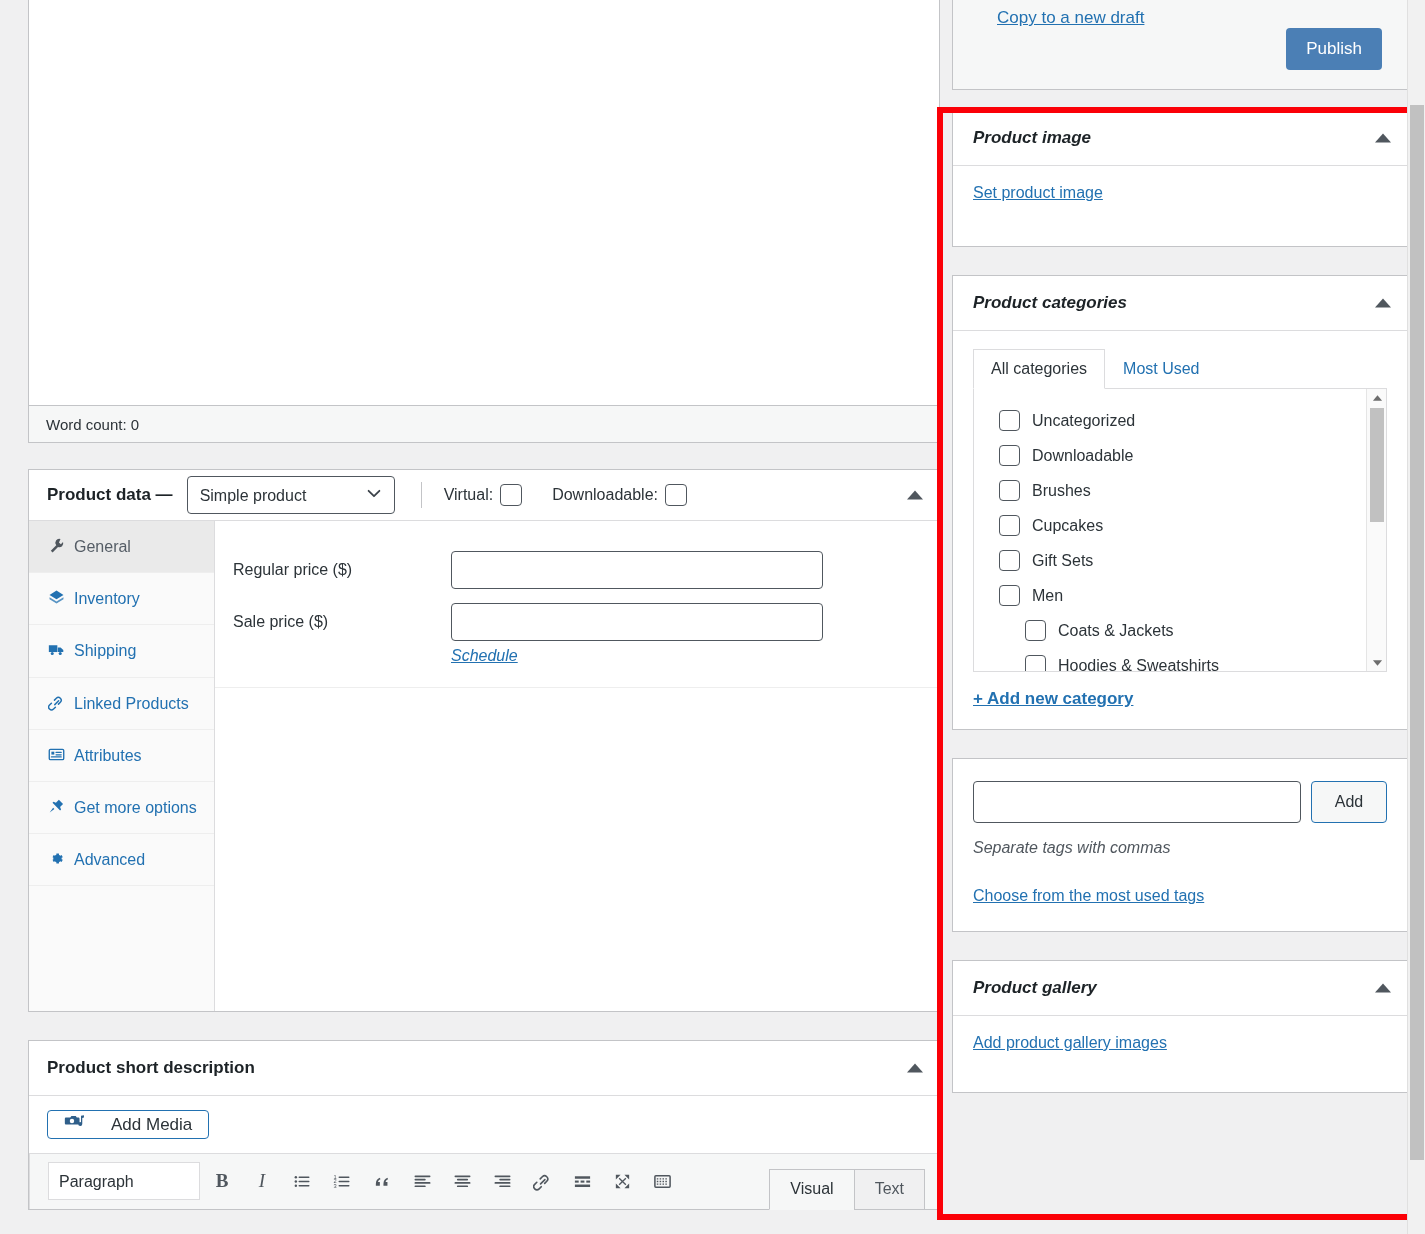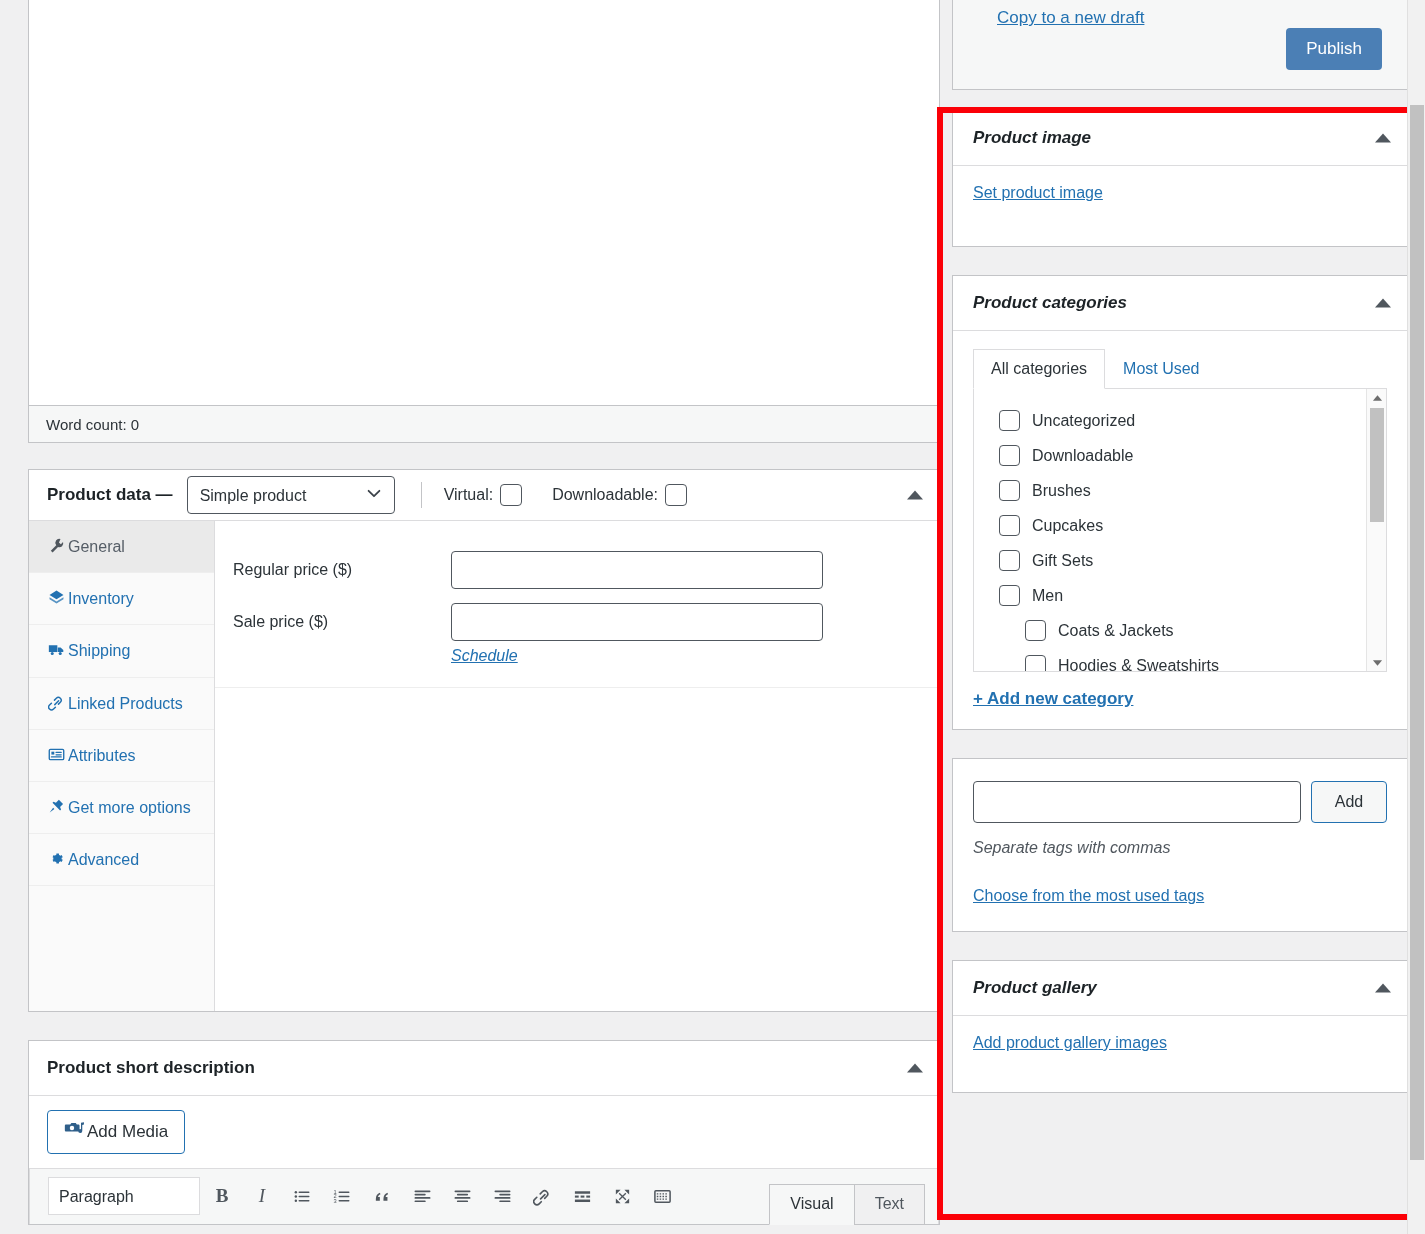--- a/index.html
+++ b/index.html
@@ -125,21 +125,21 @@
     border-right: 1px solid #dcdcde;
     padding: 0; margin: 0;
     list-style: none;
     flex: 0 0 186px;
   }
   .pd-tabs li {
     border-bottom: 1px solid #eeeeee;
     padding: 14px 10px 14px 18px;
     display: flex;
     align-items: flex-start;
-    gap: 3px;
+    gap: 9px;
     font-size: 16px;
     color: #2271b1;
     cursor: pointer;
     line-height: 1.45;
   }
   .pd-tabs li.active {
     background: #eaeaea;
     color: #555d66;
   }
   .pd-tabs li .ti {
@@ -193,22 +193,22 @@
     padding: 0 16px 0 18px;
     border-bottom: 1px solid #dcdcde;
     position: relative;
     background: #fff;
   }
   .sd-title { font-size: 17px; font-weight: 700; color: #1d2327; }
   .sd-body { padding: 14px 14px 0 18px; position: relative; }
   .addmedia-btn {
     display: inline-flex;
     align-items: center;
-    gap: 2px;
-    height: 44px;
+    gap: 26px;
+    height: 29px;
     padding: 0 16px;
     border: 1px solid #2271b1;
     border-radius: 4px;
     background: #fff;
     color: #2c3338;
     font-size: 17px;
     cursor: pointer;
     font-family: "Liberation Sans", sans-serif;
   }
   .ed-tabs {

